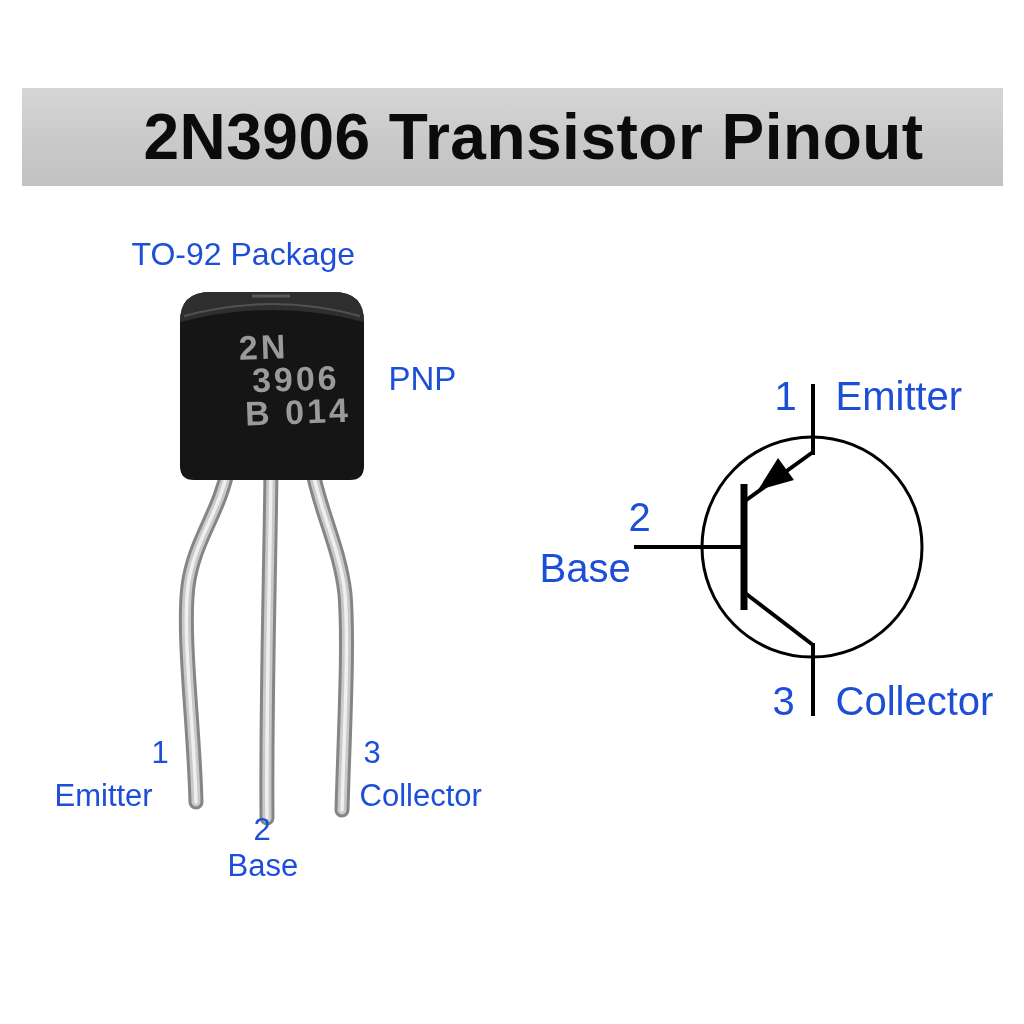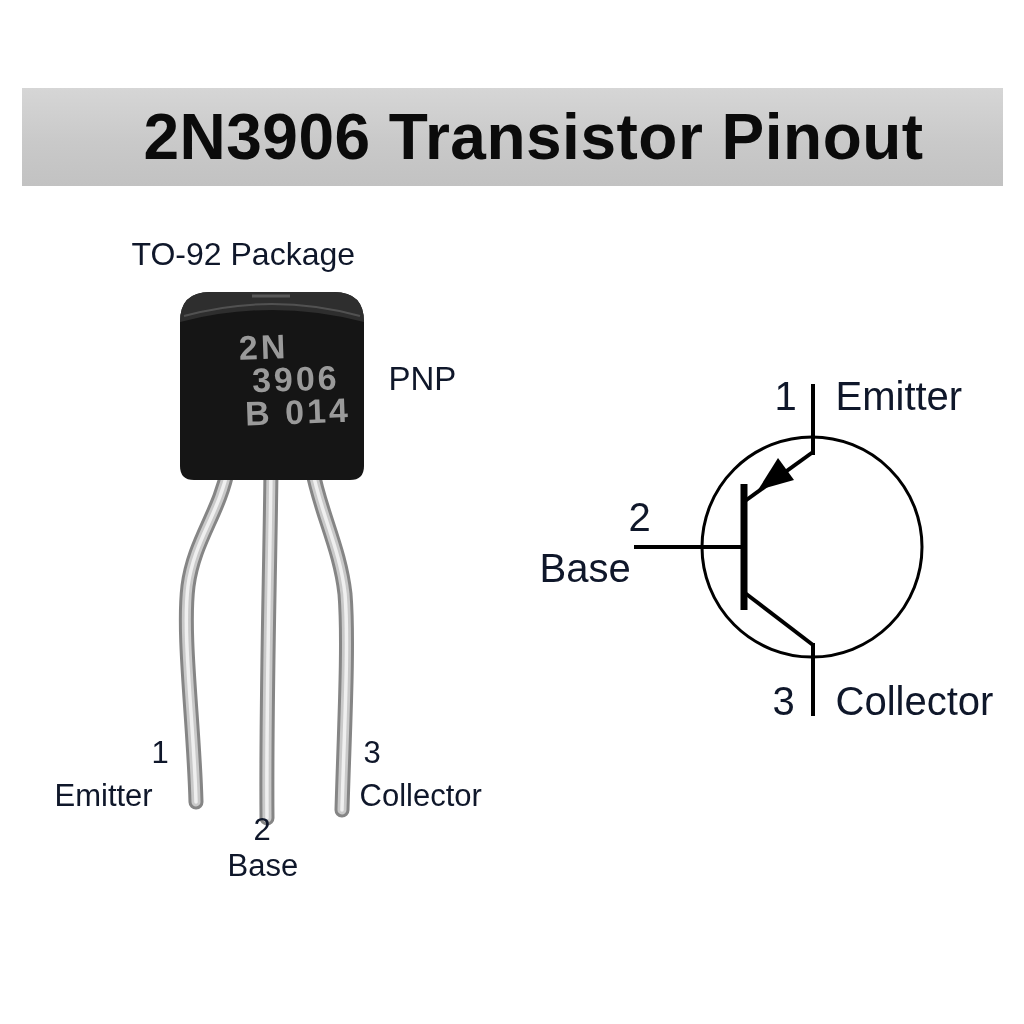--- a/index.html
+++ b/index.html
@@ -9,21 +9,21 @@
 
   .banner {
     position:absolute; left:0; top:88px; width:1024px; height:98px;
     background:linear-gradient(180deg,#d6d6d6 0%,#c9c9c9 55%,#c2c2c2 100%);
     display:flex; align-items:center; justify-content:center;
   }
   .banner h1 {
     font-size:64px; font-weight:bold; color:#0b0b0b; letter-spacing:0.5px; line-height:1;
   }
 
-  .lbl { position:absolute; color:#0f172a; line-height:1; white-space:nowrap; }
+  .lbl { position:absolute; color:#1d4ed8; line-height:1; white-space:nowrap; }
   .pkg-caption   { left:110px; top:238px; font-size:32px; }
   .pnp-label     { left:367px; top:348px; font-size:33px;margin-top:14px; }
 
   .pkg-pin-num   { font-size:31px; }
   .pkg-pin-name  { font-size:31px; }
   .p1n { left:130px; top:737px; }
   .p1l { left:33px;  top:780px; }
   .p3n { left:342px; top:737px; }
   .p3l { left:338px; top:780px; }
   .p2n { left:232px; top:814px; }

